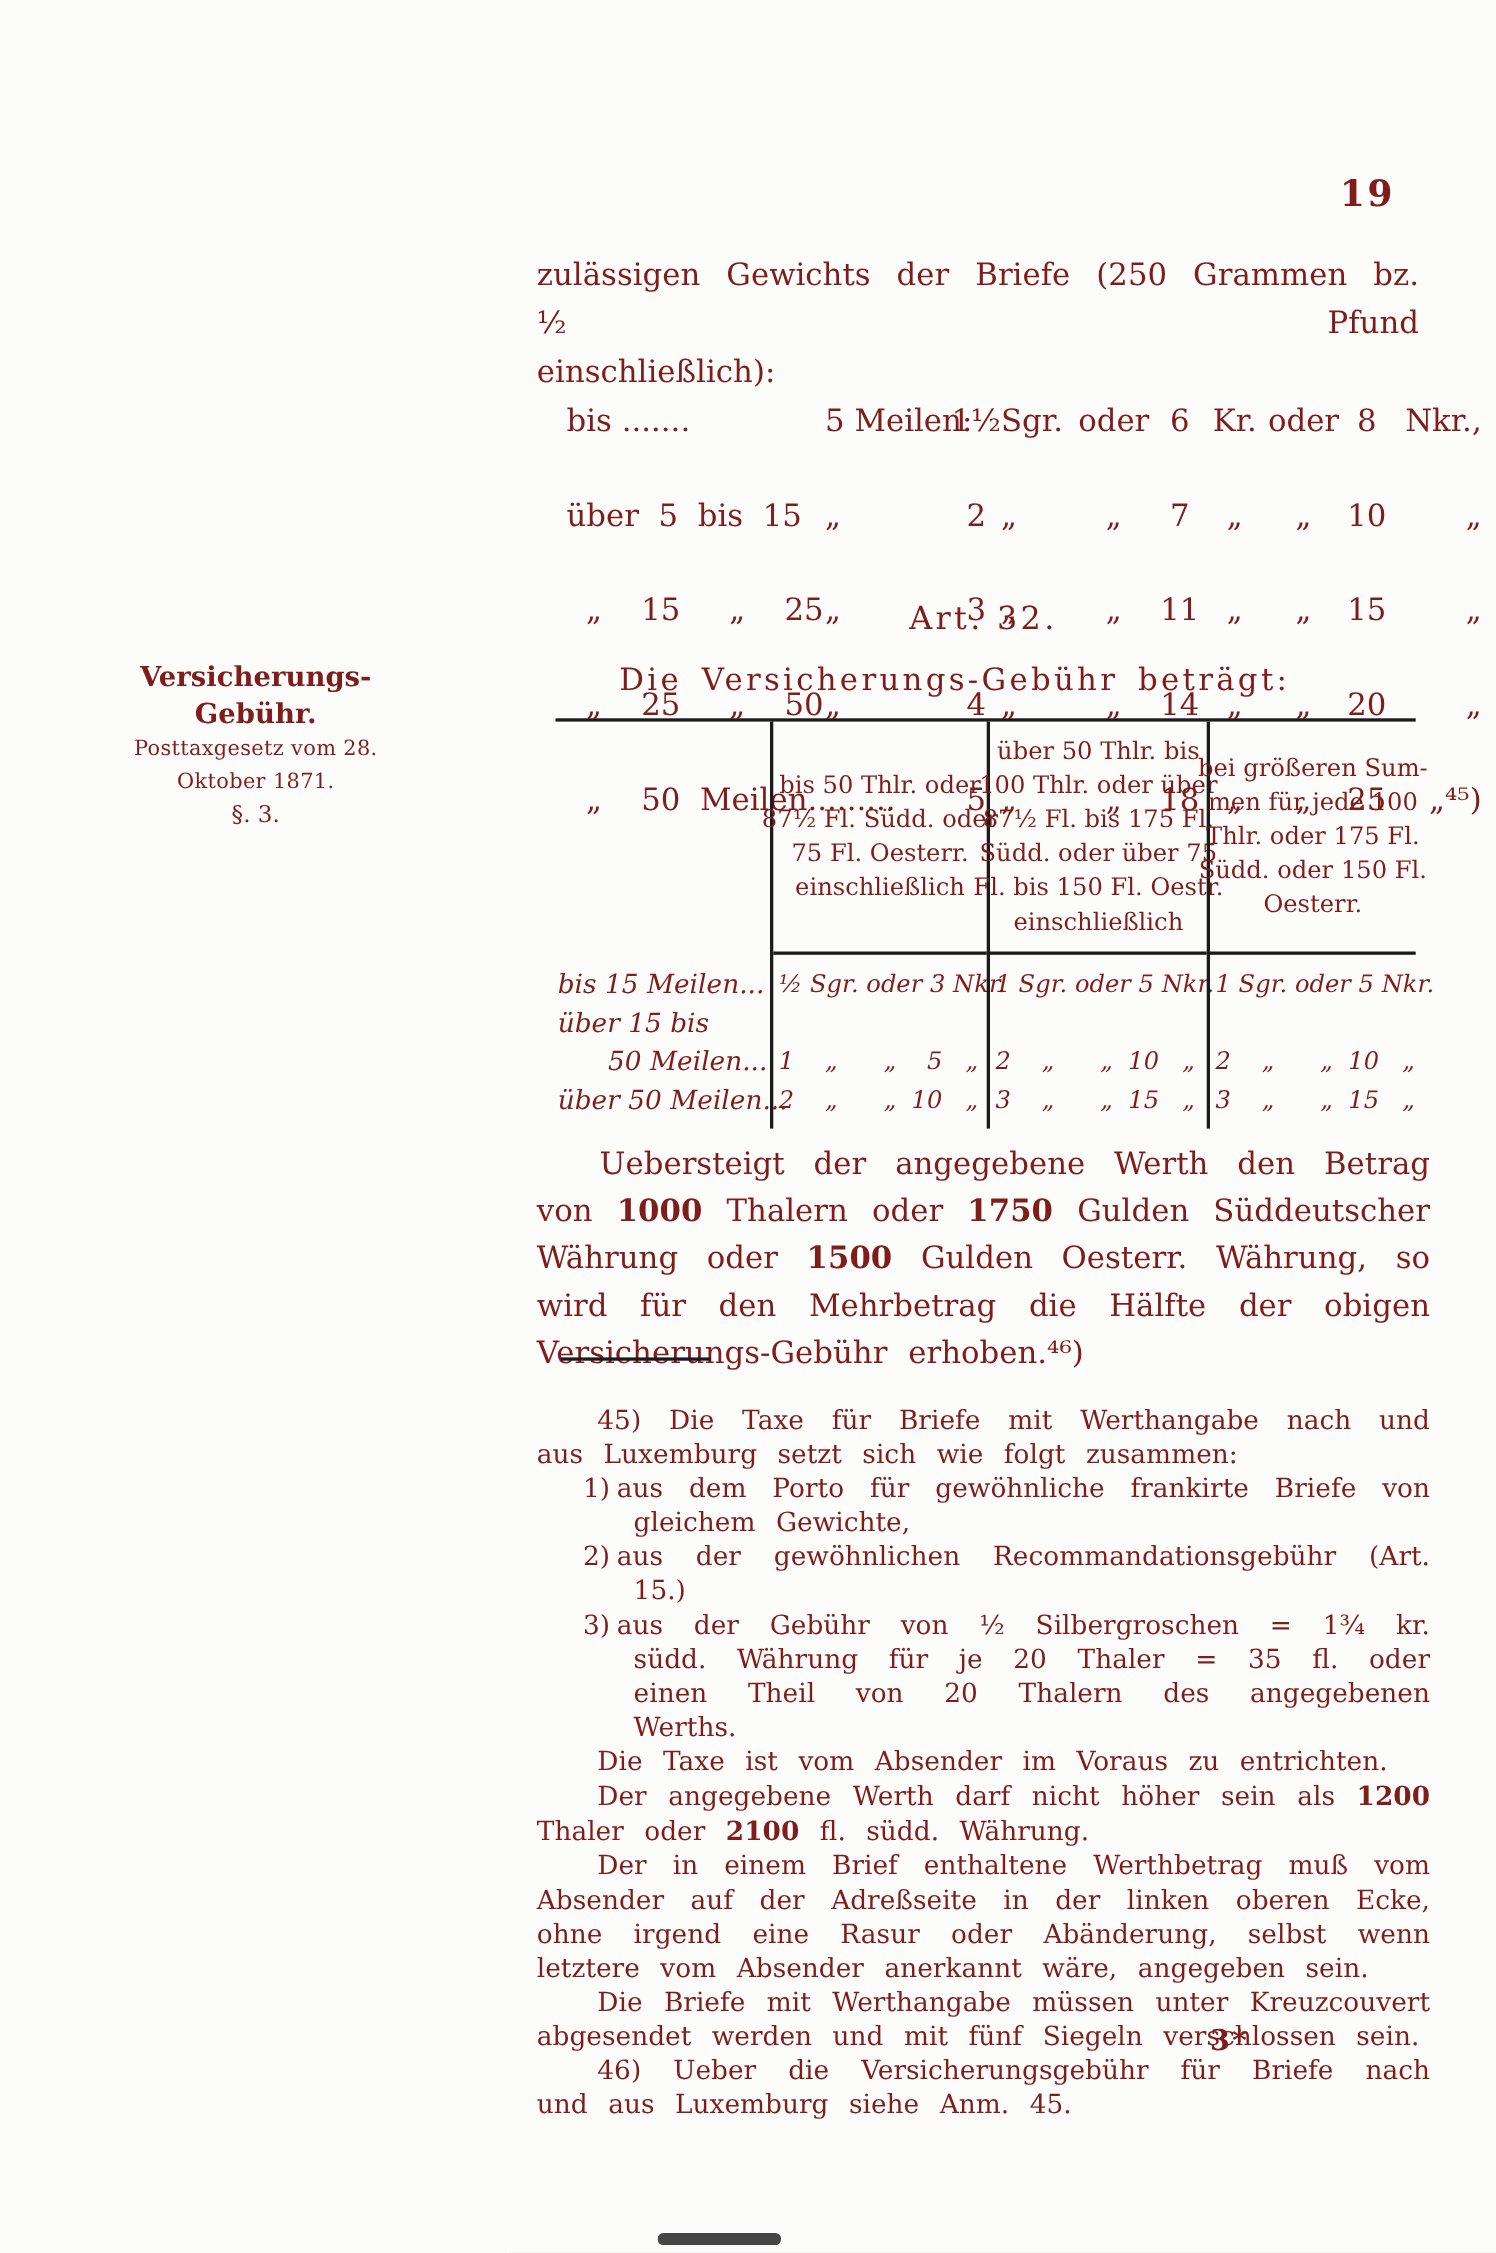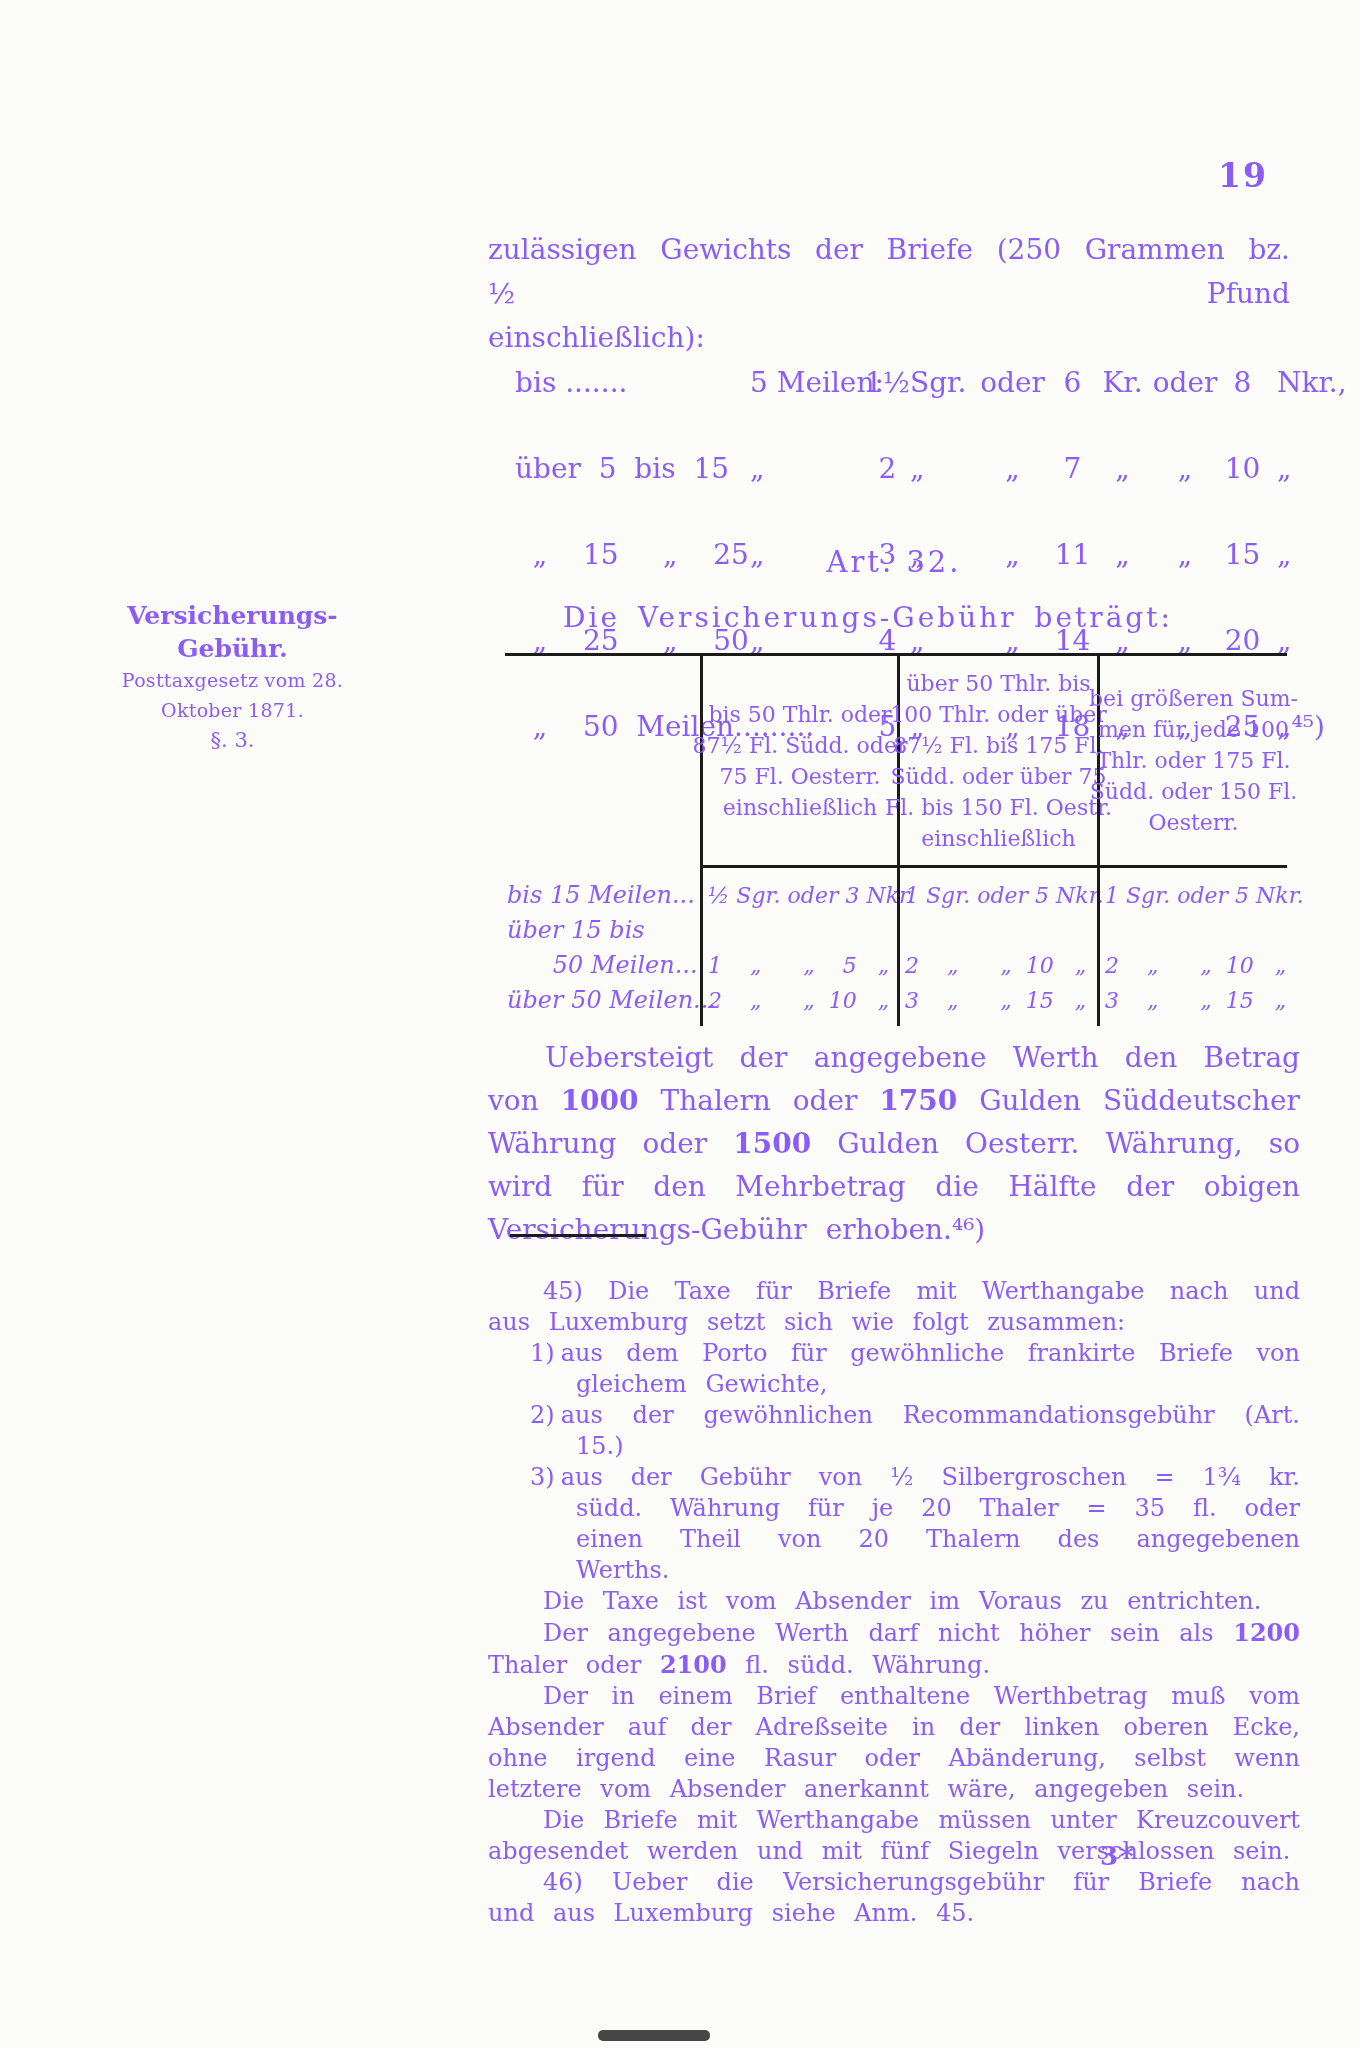--- a/index.html
+++ b/index.html
@@ -1,18 +1,18 @@
 <!DOCTYPE html>
 <html><head>
 <meta charset="utf-8">
 <style>
   html,body{margin:0;padding:0;background:#e8e8e4;}
   .page{
     position:relative;width:1360px;height:2048px;margin:0 auto;
-    background:#fcfcfa;color:#8b5cf6;
+    background:#fcfcfa;color:#7f1d1d;
     font-family:"DejaVu Serif","Liberation Serif",serif;
     overflow:hidden;
   }
   .abs{position:absolute;}
   
   .page-number{left:1218px;top:156px;font-size:33px;font-weight:bold;letter-spacing:2px;}
   
   .intro{left:488px;top:228px;width:802px;font-size:28px;line-height:44px;word-spacing:8px;}
   .intro-line1{text-align:justify;text-align-last:justify;white-space:normal;}
   
@@ -21,21 +21,21 @@
   .rc{white-space:pre;flex:0 0 auto;}
   .c0{width:235px;}
   .c1{width:115px;text-align:left;}
   .c2{width:45px;text-align:center;}
   .c3{width:65px;text-align:left;}
   .c4{width:75px;text-align:center;}
   .c5{width:45px;text-align:center;}
   .c6{width:55px;text-align:center;}
   .c7{width:70px;text-align:center;}
   .c8{width:45px;text-align:center;}
-  .c9{width:70px;text-align:left;padding-left:12px;}
+  .c9{width:70px;text-align:right;padding-left:12px;}
   
   .art-heading{left:488px;top:545px;width:812px;text-align:center;font-size:29px;letter-spacing:3px;}
   .lead{left:563px;top:601px;font-size:28px;letter-spacing:3px;word-spacing:6px;}
   
   .margin-note{left:85px;top:599px;width:295px;text-align:center;}
   .mn-title{font-size:25px;font-weight:bold;line-height:33px;}
   .mn-src{font-size:19px;line-height:30px;letter-spacing:.3px;}
   .mn-sec{font-size:21px;line-height:30px;}
   
   .itable{left:505px;top:653px;width:782px;display:flex;border-top:3px solid #1b1b1b;}

